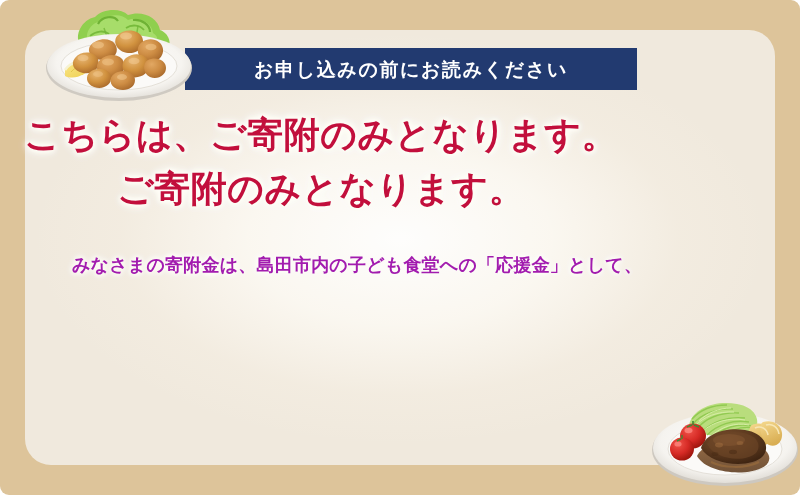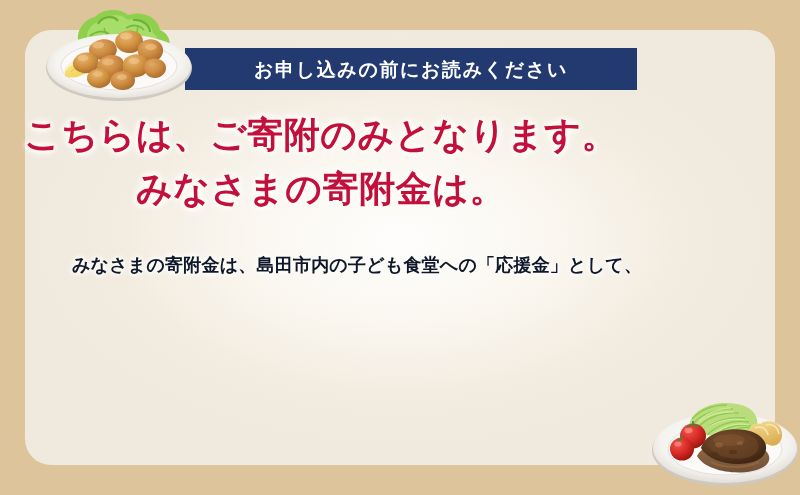--- a/index.html
+++ b/index.html
@@ -13,20 +13,21 @@
     overflow: hidden;
     font-family: "DejaVu Sans", "Liberation Sans", sans-serif;
   }
 
   #page {
     position: relative;
     width: 800px;
     height: 495px;
     background: #ddc49a;
     overflow: hidden;
+    border-radius: 9px;
   }
 
   
   #card {
     position: absolute;
     left: 25px;
     top: 30px;
     width: 750px;
     height: 435px;
     background: #f0e9dd;
@@ -91,21 +92,21 @@
 
   
   #body-text {
     position: absolute;
     left: 72px;
     top: 248px;
     width: 660px;
     z-index: 5;
   }
   .body-line {
-    color: #0f172a;
+    color: #a21caf;
     font-size: 18px;
     font-weight: 700;
     line-height: 33px;
     letter-spacing: 0.2px;
     white-space: nowrap;
     text-shadow:
        0 0 5px #fffdf8, 0 0 5px #fffdf8,
        0 0 9px #fffdf8, 0 0 9px #fffdf8;
   }
 
@@ -137,21 +138,21 @@
   <div id="card">
     <div id="card-glow"></div>
   </div>
 
   <div id="banner">
     <span id="banner-label">お申し込みの前にお読みください</span>
   </div>
 
   <div id="headline">
     <div class="headline-line">こちらは、ご寄附のみとなります。</div>
-    <div class="headline-line">みなさまの寄附金は。</div>
+    <div class="headline-line">ご寄附のみとなります。</div>
   </div>
 
   <div id="body-text">
     <div class="body-line">みなさまの寄附金は、島田市内の子ども食堂への「応援金」として、</div>
   </div>
 
   <div id="food-karaage">
     <svg class="food-svg" viewBox="0 0 162 104" xmlns="http://www.w3.org/2000/svg">
       <defs>
         <radialGradient id="kPlate" cx="50%" cy="45%" r="62%">

